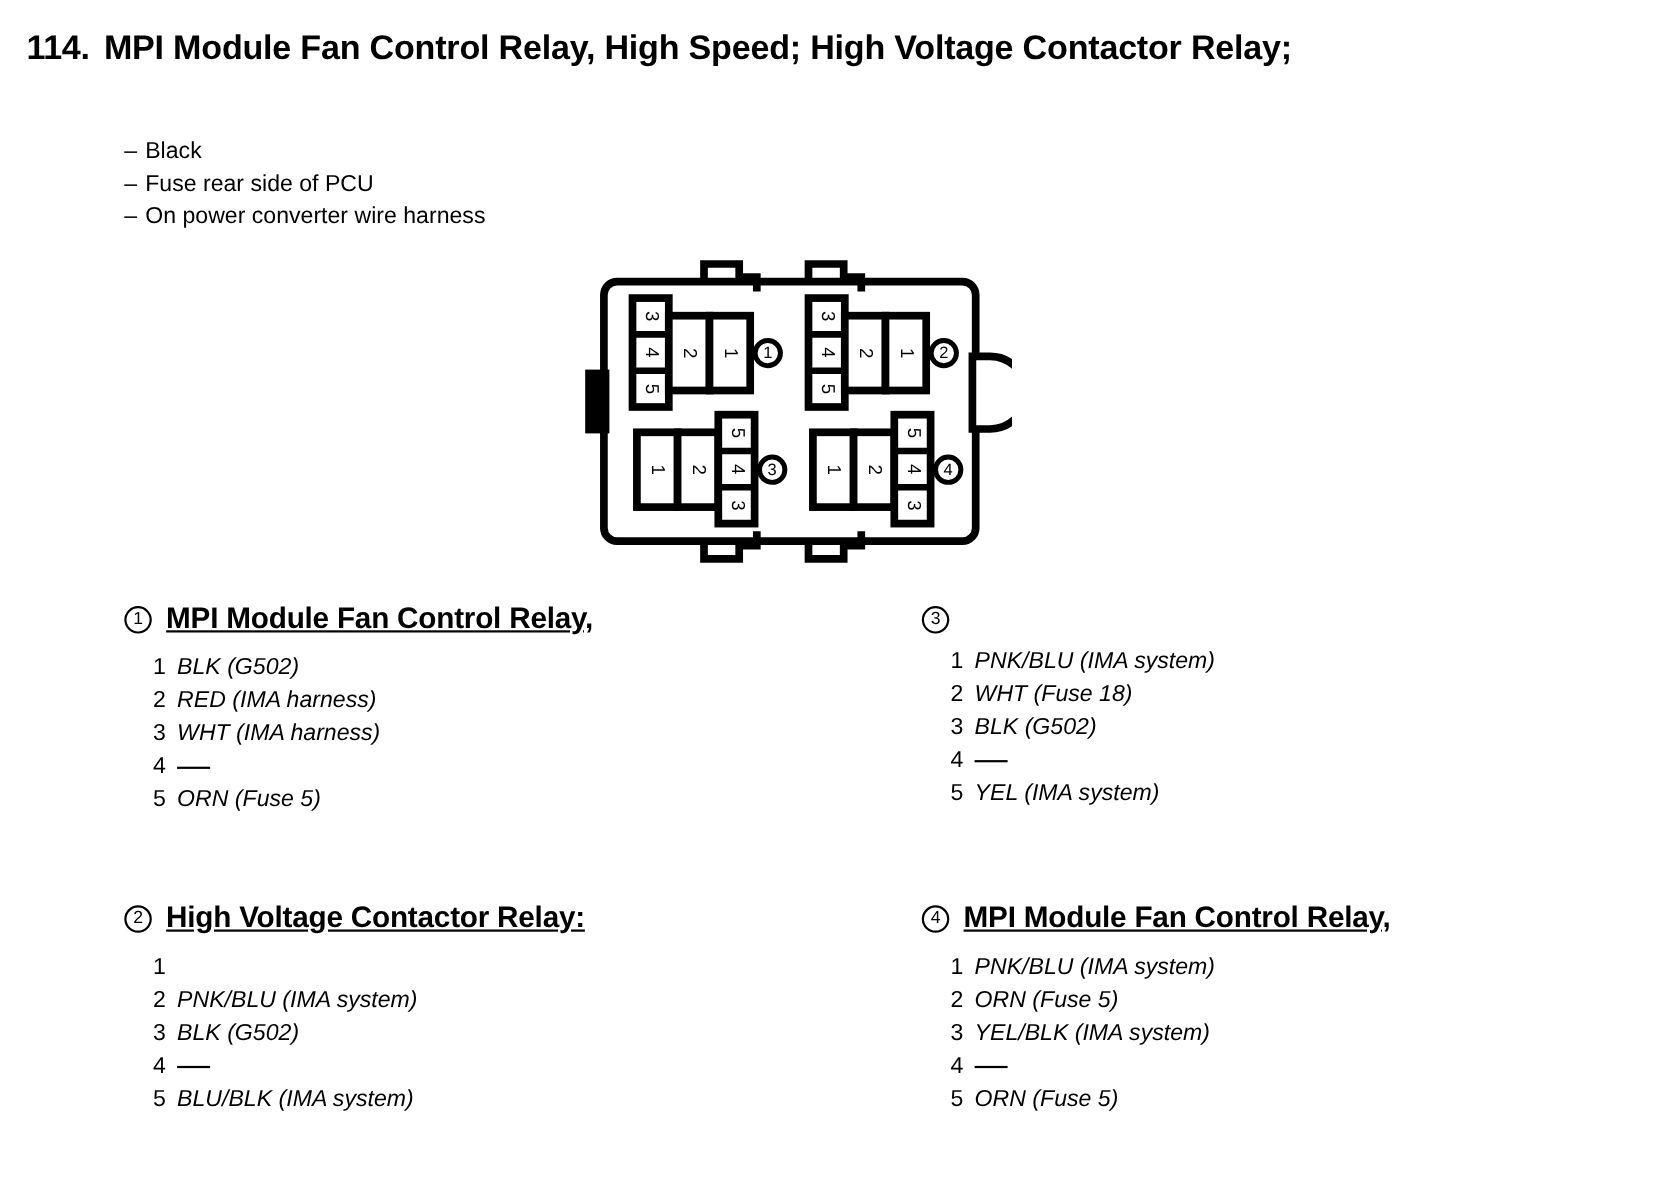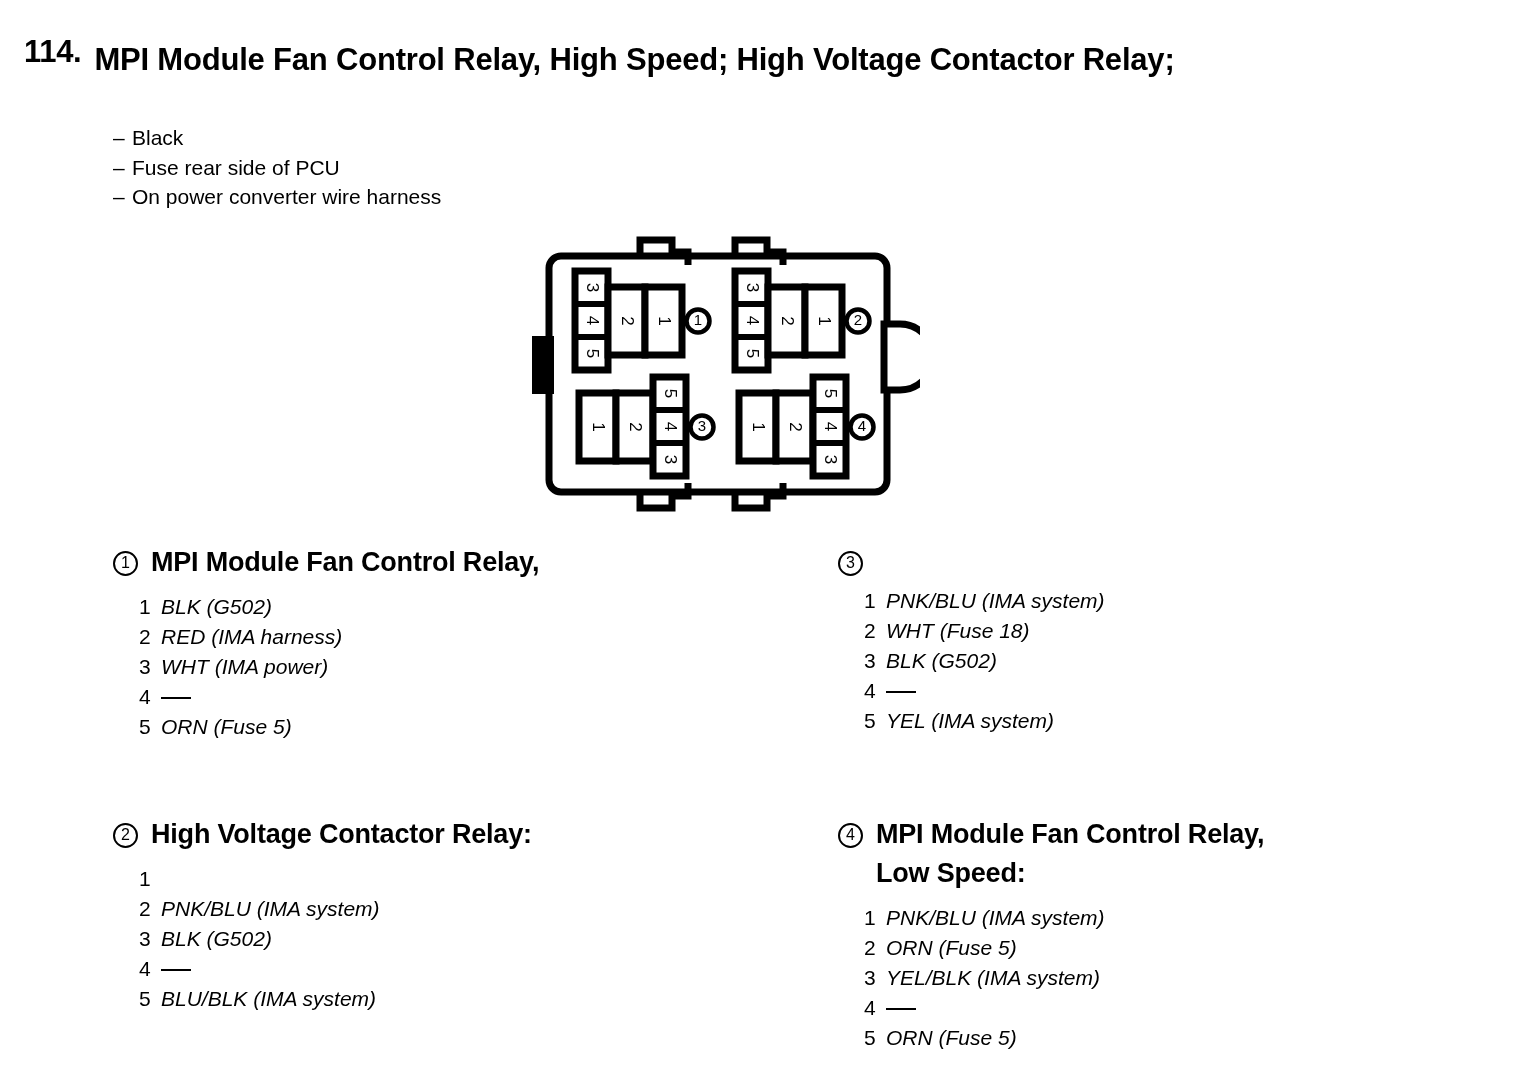--- a/index.html
+++ b/index.html
@@ -19,37 +19,37 @@
 
   
   #title-block {
     position: absolute;
     left: 24px;
     top: 22px;
     width: 1470px;
   }
   .title-row {
     display: flex;
-    align-items: center;
+    align-items: flex-end;
   }
   #title-number {
     font-size: 31px;
     font-weight: bold;
     line-height: 44px;
     letter-spacing: -0.3px;
     white-space: nowrap;
     padding-right: 13px;
   }
   #title-text {
     font-size: 31px;
     font-weight: bold;
     line-height: 44px;
     letter-spacing: -0.2px;
   }
-  .title-line { display: block; white-space: nowrap; margin-top: 16px; }
+  .title-line { display: block; white-space: nowrap; }
 
   
   #bullet-list {
     position: absolute;
     left: 113px;
     top: 123px;
   }
   .bullet-item {
     font-size: 21px;
     line-height: 29.5px;
@@ -96,21 +96,21 @@
     text-align: center;
     margin-top: 8px;
     margin-right: 13px;
   }
   .legend-title {
     font-size: 27px;
     font-weight: bold;
     line-height: 39px;
     letter-spacing: -0.2px;
   }
-  .legend-title span { display: block; white-space: nowrap; }
+  .legend-title span { display: block; white-space: nowrap; text-decoration: underline; }
 
   .legend-pins {
     margin-top: 10px;
     margin-left: 26px;
   }
   .pin-row {
     display: flex;
     font-size: 21px;
     line-height: 30px;
     white-space: nowrap;
@@ -260,21 +260,21 @@
     <div class="pin-row">
       <span class="pin-num">1</span>
       <span class="pin-val">BLK (G502)</span>
     </div>
     <div class="pin-row">
       <span class="pin-num">2</span>
       <span class="pin-val">RED (IMA harness)</span>
     </div>
     <div class="pin-row">
       <span class="pin-num">3</span>
-      <span class="pin-val">WHT (IMA power)</span>
+      <span class="pin-val">WHT (IMA harness)</span>
     </div>
     <div class="pin-row">
       <span class="pin-num">4</span>
       <span class="pin-dash"></span>
     </div>
     <div class="pin-row">
       <span class="pin-num">5</span>
       <span class="pin-val">ORN (Fuse 5)</span>
     </div>
   </div>
@@ -336,21 +336,20 @@
       <span class="pin-val">YEL (IMA system)</span>
     </div>
   </div>
 </div>
 
 <div class="legend-block" id="legend-4">
   <div class="legend-head">
     <div class="legend-circle">4</div>
     <div class="legend-title">
       <span>MPI Module Fan Control Relay,</span>
-      <span>Low Speed:</span>
     </div>
   </div>
   <div class="legend-pins">
     <div class="pin-row">
       <span class="pin-num">1</span>
       <span class="pin-val">PNK/BLU (IMA system)</span>
     </div>
     <div class="pin-row">
       <span class="pin-num">2</span>
       <span class="pin-val">ORN (Fuse 5)</span>

